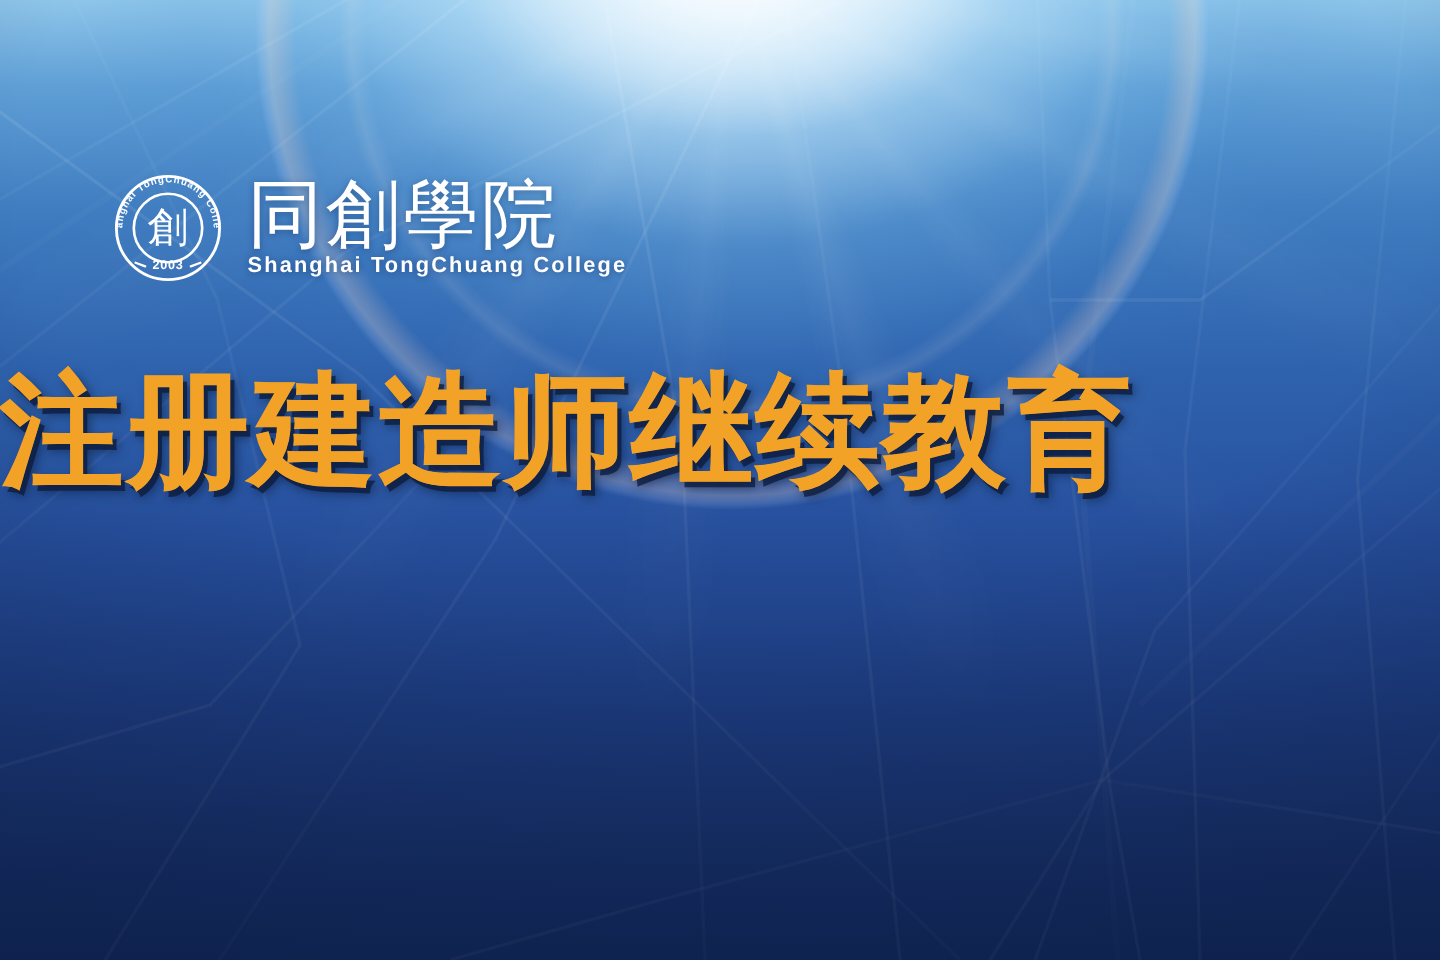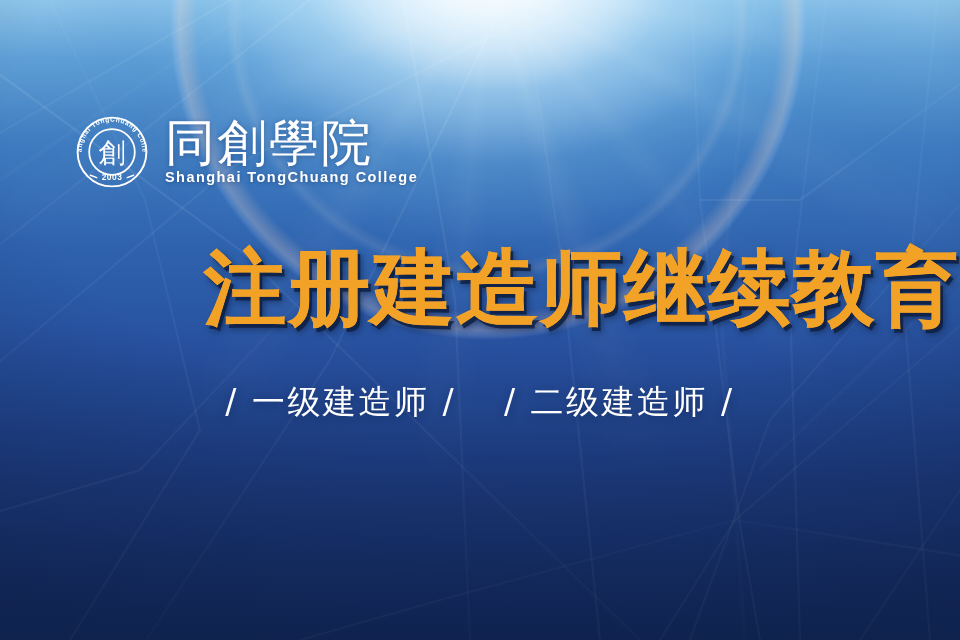--- a/index.html
+++ b/index.html
@@ -155,21 +155,21 @@
     white-space: nowrap;
     text-shadow: 0 1px 4px rgba(10,30,70,0.4);
   }
 
   
   .headline {
     position: absolute;
     left: 0;
     right: 0;
     top: 245px;
-    text-align: right;
+    text-align: left;
     font-family: "DejaVu Sans", "Liberation Sans", sans-serif;
     font-size: 82px;
     line-height: 1.06;
     font-weight: 700;
     letter-spacing: 2px;
     color: #f2a226;
     white-space: nowrap;
     text-shadow:
       3px 4px 0 rgba(13,28,62,0.78),
       4px 5px 7px rgba(8,20,48,0.55);
@@ -279,20 +279,15 @@
       </svg>
 
       <div class="logo-words">
         <div class="logo-cn">同創學院</div>
         <div class="logo-en">Shanghai TongChuang College</div>
       </div>
     </div>
 
     <div class="headline">注册建造师继续教育</div>
 
-    <div class="subtitle">
-      <span>/ 一级建造师 /</span>
-      <span class="gap"></span>
-      <span>/ 二级建造师 /</span>
-    </div>
 
   </div>
 </div>
 
 </body></html>

